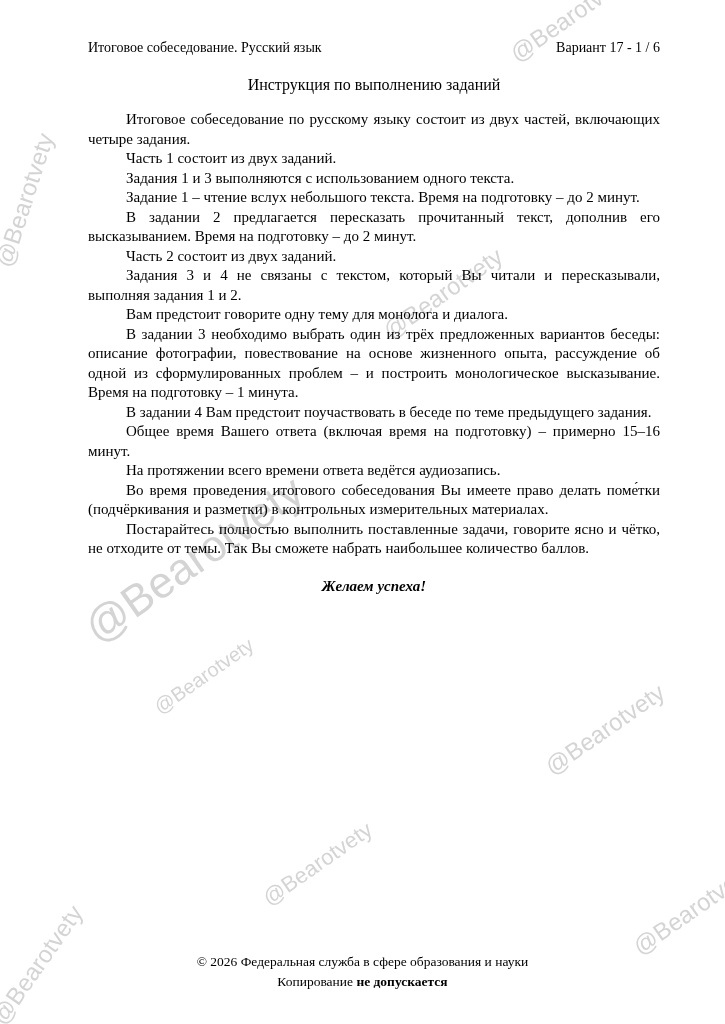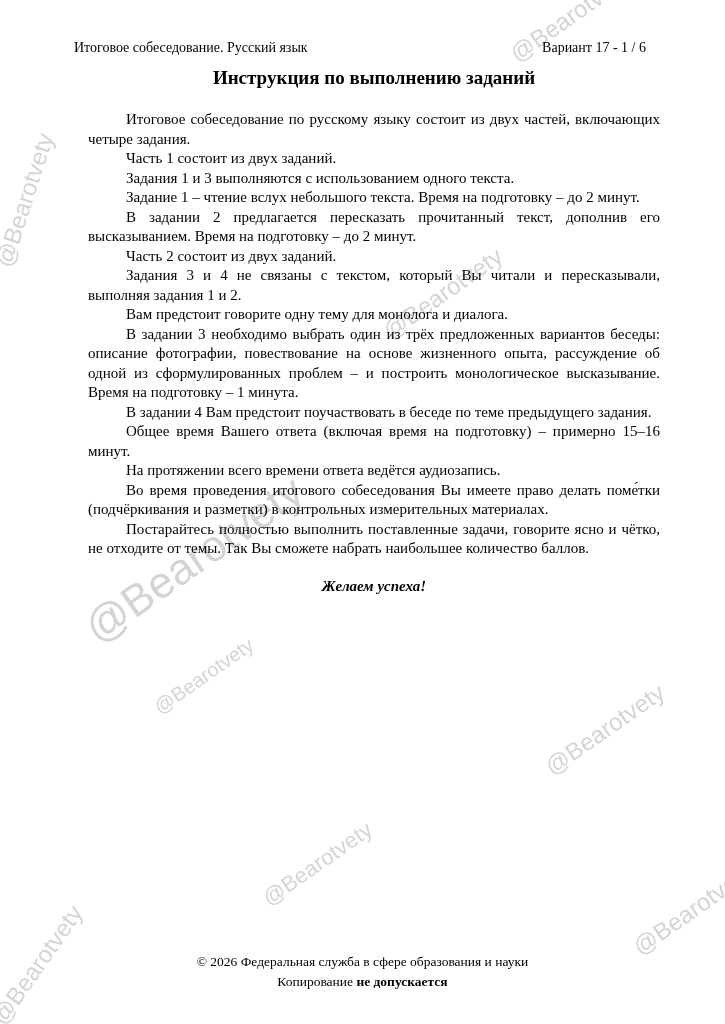--- a/index.html
+++ b/index.html
@@ -17,27 +17,27 @@
     position: absolute;
     font-family: "Liberation Sans", sans-serif;
     font-weight: 400;
     white-space: nowrap;
     transform-origin: 0 0;
     opacity: 0.75;
     user-select: none;
   }
   .content { position: absolute; inset: 0; z-index: 1; }
   .header {
-    position: absolute; top: 40px; left: 74px; width: 572px;
+    position: absolute; top: 40px; left: 88px; width: 572px;
     display: flex; justify-content: space-between;
     font-size: 14px;
   }
   .doc-title {
-    position: absolute; top: 67px; left: 88px; width: 572px;
-    text-align: center; font-weight: bold; font-size: 19px;
+    position: absolute; top: 76px; left: 88px; width: 572px;
+    text-align: center; font-weight: normal; font-size: 16px;
   }
   .body-text {
     position: absolute; top: 110px; left: 88px; width: 572px;
     font-size: 15px; line-height: 19.5px;
     text-align: justify;
   }
   .para { margin: 0; text-indent: 38px; }
   .para b { font-weight: normal; }
   .closing {
     margin-top: 18px; text-indent: 0; text-align: center;

